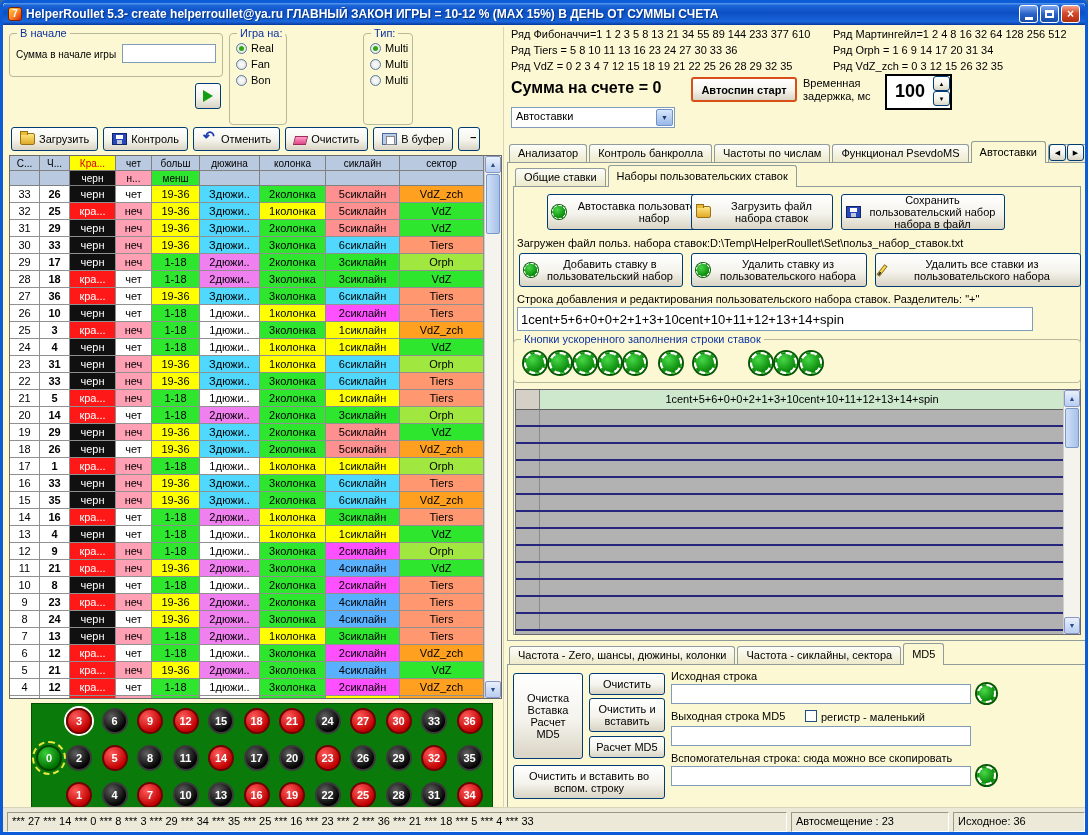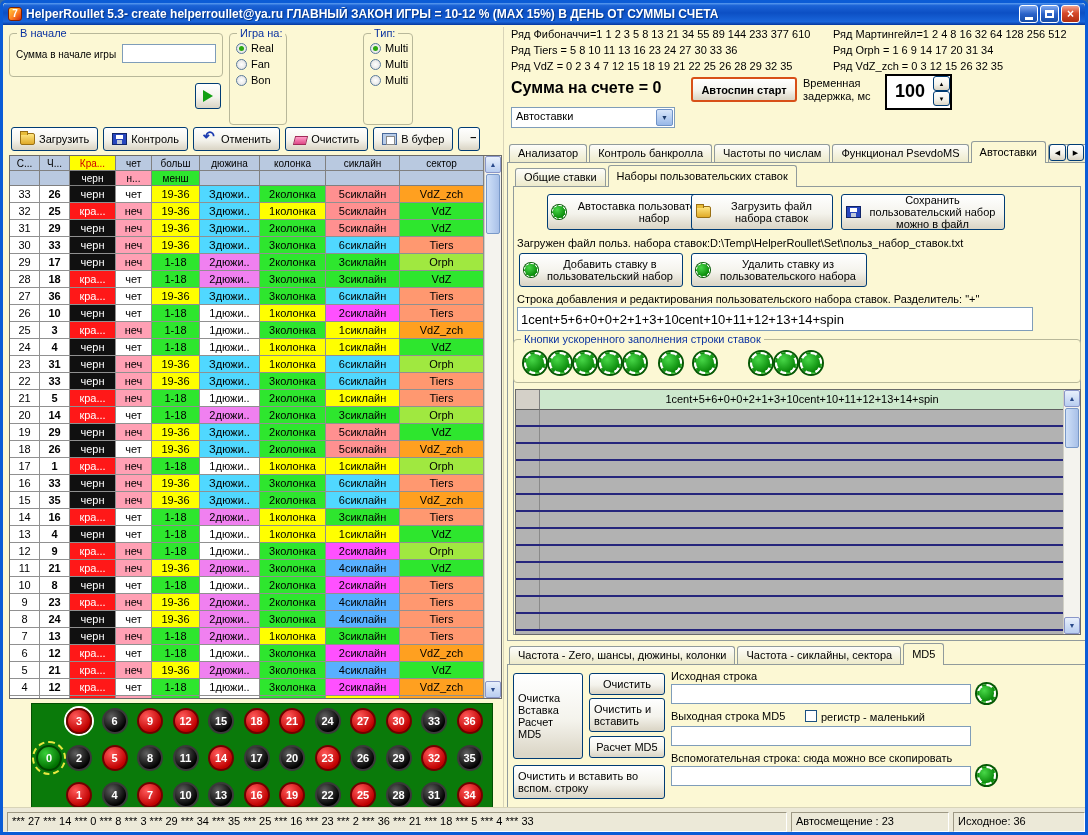--- a/index.html
+++ b/index.html
@@ -22,21 +22,21 @@
     background:linear-gradient(180deg,#7fa8ef 0%,#2a62c8 50%,#174ea8 100%);
     color:#fff; font-size:12px; font-weight:bold; display:flex; align-items:center; justify-content:center; }
   .wbtn.close { background:linear-gradient(180deg,#f2a18c 0%,#d6492a 45%,#b02e10 100%); }
   .glyph-min { width:8px; height:3px; background:#fff; margin-top:8px; }
   .glyph-max { width:9px; height:8px; border:2px solid #fff; border-top-width:3px; }
 
   
   .xp-btn { position:absolute; border:1px solid #003c74; border-radius:3px;
     background:linear-gradient(180deg,#ffffff 0%,#f4f3ec 55%,#dcd7c8 95%);
     font-family:"Liberation Sans",sans-serif; font-size:11px; color:#000;
-    display:flex; align-items:center; justify-content:center; text-align:left; line-height:12px; padding:1px 4px; }
+    display:flex; align-items:center; justify-content:center; text-align:center; line-height:12px; padding:1px 4px; }
   .icon-btn { justify-content:flex-start; gap:4px; text-align:center; }
   .icon-btn .btxt { flex:1; text-align:center; }
   .tb { position:absolute; border:1px solid #7f9db9; background:#fff; font-size:11px; padding:1px 3px;
         font-family:"Liberation Sans",sans-serif; }
   .combo { position:absolute; border:1px solid #7f9db9; background:#fff; }
   .combo .cv { position:absolute; left:4px; top:2px; font-size:11px; }
   .combo .ca { position:absolute; right:1px; top:1px; bottom:1px; width:17px; border:1px solid #6f93c8; border-radius:2px;
     background:linear-gradient(180deg,#d8e6fa,#98b8e8); font-size:7px; color:#1a3a6a;
     display:flex; align-items:center; justify-content:center; }
   .group { position:absolute; border:1px solid #b8b89a; border-radius:4px; }
@@ -680,32 +680,36 @@
   <button class="xp-btn icon-btn" style="left:544px;top:191px;width:196px;height:36px">
     <span class="qchip sm"></span>
     <span class="btxt">Автоставка пользовательский набор</span>
   </button>
   <button class="xp-btn icon-btn" style="left:688px;top:191px;width:142px;height:36px">
     <span class="ic ic-open-folder-icon"></span>
     <span class="btxt">Загрузить файл набора ставок</span>
   </button>
   <button class="xp-btn icon-btn" style="left:838px;top:191px;width:164px;height:36px">
     <span class="ic ic-save-disk-icon"></span>
-    <span class="btxt">Сохранить пользовательский набор можно в файл</span>
+    <span class="btxt">Сохранить пользовательский набор набора в файл</span>
   </button>
 
   <div class="lbl" style="left:514px;top:234px;position:absolute">Загружен файл польз. набора ставок:D:\Temp\HelperRoullet\Set\польз_набор_ставок.txt</div>
 
   <button class="xp-btn icon-btn" style="left:516px;top:250px;width:164px;height:34px">
     <span class="qchip sm"></span>
     <span class="btxt">Добавить ставку в пользовательский набор</span>
   </button>
   <button class="xp-btn icon-btn" style="left:688px;top:250px;width:176px;height:34px">
     <span class="qchip sm"></span>
     <span class="btxt">Удалить ставку из пользовательского набора</span>
+  </button>
+  <button class="xp-btn icon-btn" style="left:872px;top:250px;width:206px;height:34px">
+    <span class="ic ic-pencil-icon"></span>
+    <span class="btxt">Удалить все ставки из пользовательского набора</span>
   </button>
 
   <div class="lbl" style="left:514px;top:290px;position:absolute">Строка добавления и редактирования пользовательского набора ставок. Разделитель: "+"</div>
   <input class="tb" style="left: 514px; top: 304px; width: 516px; height: 24px; font-size: 13px; position: absolute;" value="1cent+5+6+0+0+2+1+3+10cent+10+11+12+13+14+spin">
 
   <div class="group" style="left:510px;top:336px;width:568px;height:44px">
     <span class="gtitle">Кнопки ускоренного заполнения строки ставок</span>
     <div id="chips-row" style="display:flex;align-items:center;margin:12px 0 0 10px">
         <div class="qchip" style="margin-left: 0px;"></div>
         <div class="qchip" style="margin-left: 3px;"></div>

